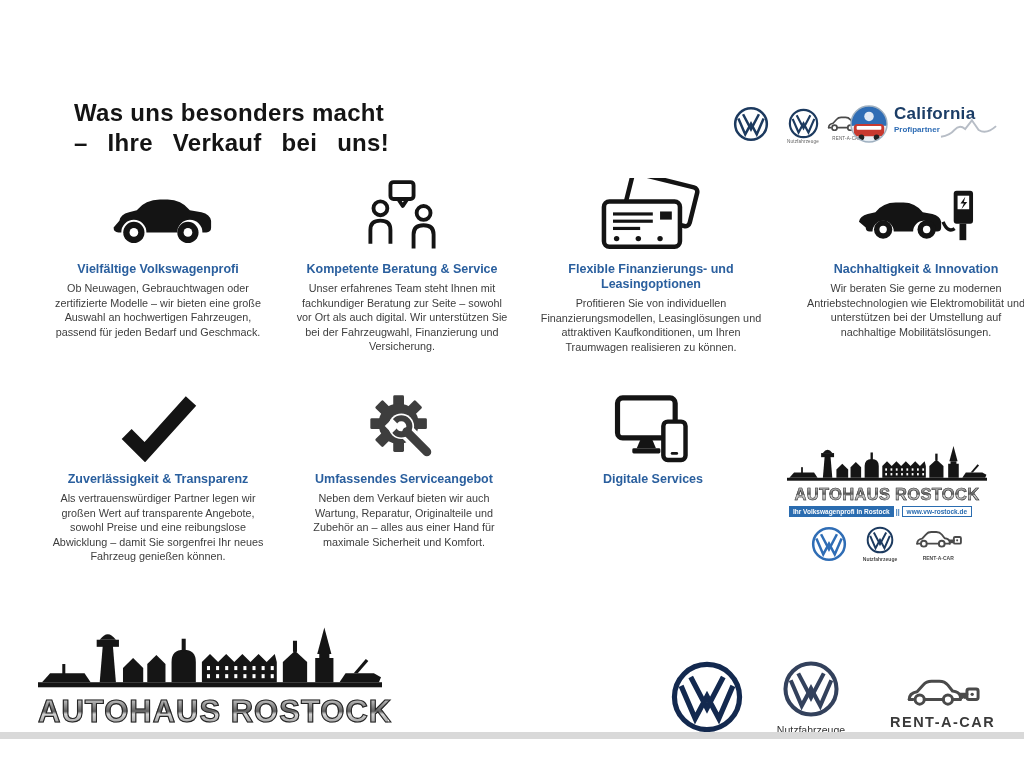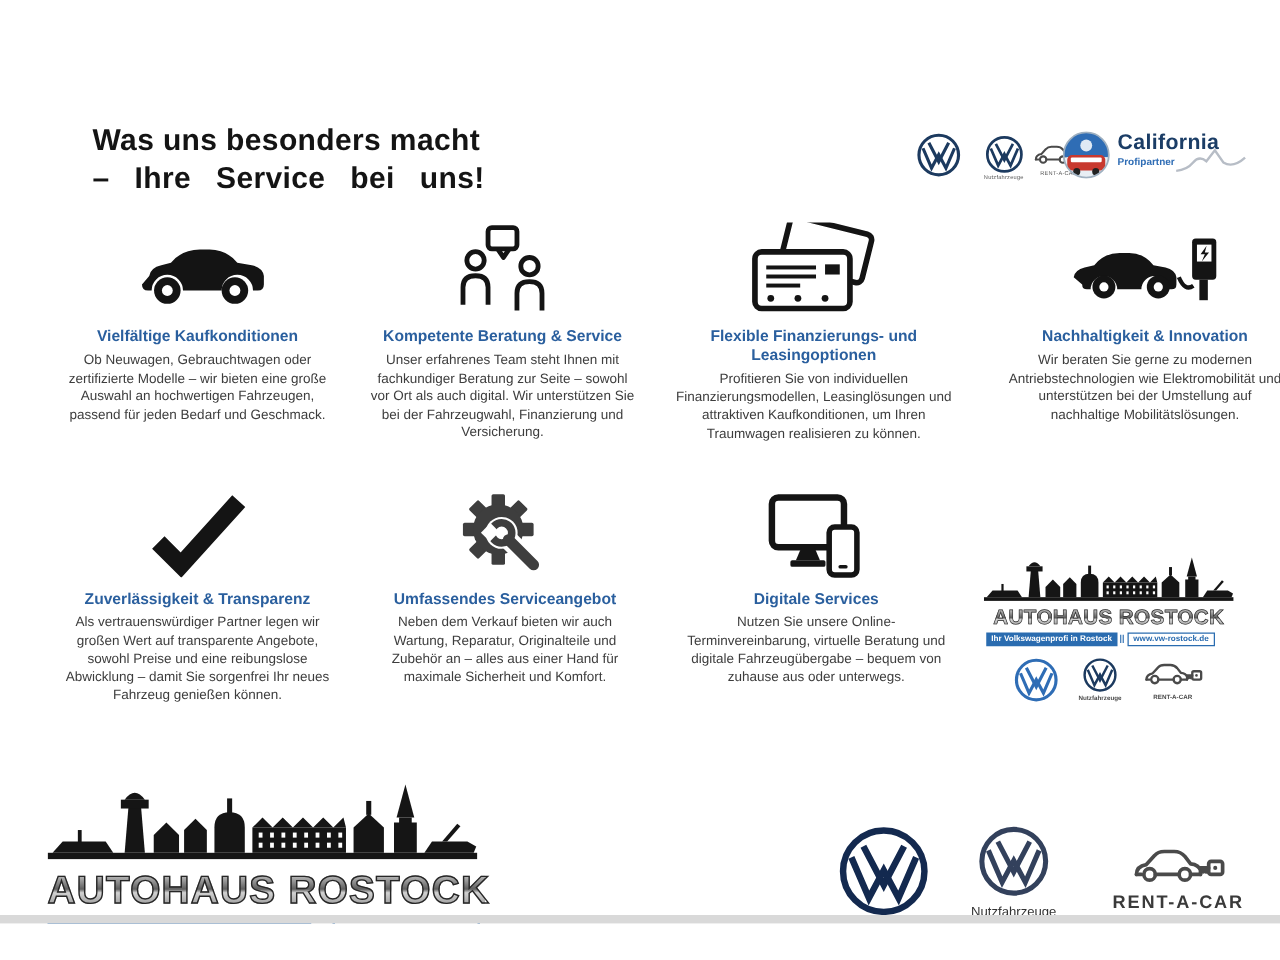--- a/index.html
+++ b/index.html
@@ -134,21 +134,21 @@
           <rect x="230" y="48" width="3" height="4"></rect>
       </g>
     </symbol>
   </defs>
 </svg>
 
 <div class="page">
 
   <div class="heading">
     <div class="l1">Was uns besonders macht</div>
-    <div class="l2">– Ihre Service bei uns!</div>
+    <div class="l2">– Ihre Verkauf bei uns!</div>
   </div>
 
   <div class="strip">
     <svg class="vw1">
         <use href="#vw" width="36" height="36"></use>
       </svg>
     <div class="vw2wrap">
       <svg class="vw2" style="margin:0 auto">
           <use href="#vw" width="31" height="31"></use>
         </svg>
@@ -189,21 +189,21 @@
   <div class="feature r1 c1">
     <div class="f-iconbox">
       <svg width="118" height="56" viewBox="0 0 120 58">
         <path d="M20 34 q1 -7 10 -9 l8 -2 q9 -11 24 -11 h8 q14 0 23 11 l12 2 q9 2 10 9 l0 7 q0 5 -5 5 h-4 a13 13 0 0 0 -26 0 H48 a13 13 0 0 0 -26 0 h-3 q-5 0 -5 -5 z" fill="#141414"></path>
         <circle cx="35" cy="46" r="11" fill="#141414"></circle>
           <circle cx="35" cy="46" r="4.5" fill="#ffffff"></circle>
         <circle cx="91" cy="46" r="11" fill="#141414"></circle>
           <circle cx="91" cy="46" r="4.5" fill="#ffffff"></circle>
       </svg>
     </div>
-    <div class="f-title">Vielfältige Kaufkonditionen</div>
+    <div class="f-title">Vielfältige Volkswagenprofi</div>
     <div class="f-body">Ob Neuwagen, Gebrauchtwagen oder zertifizierte Modelle – wir bieten eine große Auswahl an hochwertigen Fahrzeugen, passend für jeden Bedarf und Geschmack.</div>
   </div>
 
   <div class="feature r1 c2">
     <div class="f-iconbox">
       <svg width="86" height="74" viewBox="0 0 110 96">
         <g fill="none" stroke="#141414" stroke-width="5" stroke-linejoin="round">
           <rect x="40" y="4" width="30" height="22" rx="4"></rect>
           <path d="M50 26 l6 9 6 -9"></path>
           <circle cx="27" cy="38" r="9"></circle>
@@ -294,21 +294,20 @@
     <div class="f-iconbox">
       <svg width="78" height="68" viewBox="0 0 104 92">
         <rect x="4" y="4" width="78" height="54" rx="7" fill="#ffffff" stroke="#141414" stroke-width="7"></rect>
         <path d="M36 58 L30 72 H56 L50 58 Z" fill="#141414"></path>
         <rect x="24" y="72" width="38" height="7" rx="2" fill="#141414"></rect>
         <rect x="66" y="36" width="30" height="52" rx="6" fill="#ffffff" stroke="#141414" stroke-width="6"></rect>
         <rect x="76" y="77" width="10" height="4" rx="2" fill="#141414"></rect>
       </svg>
     </div>
     <div class="f-title">Digitale Services</div>
-    <div class="f-body">Nutzen Sie unsere Online-Terminvereinbarung, virtuelle Beratung und digitale Fahrzeugübergabe – bequem von zuhause aus oder unterwegs.</div>
   </div>
 
   <div class="minilogo">
     <svg class="sky" style="margin:0 auto">
         <use href="#skyline" width="200" height="44"></use>
       </svg>
     <div class="chrome">AUTOHAUS ROSTOCK</div>
     <div class="dealerbar">
       <span class="seg1">Ihr Volkswagenprofi in Rostock</span>
       <span class="pipes">||</span>

